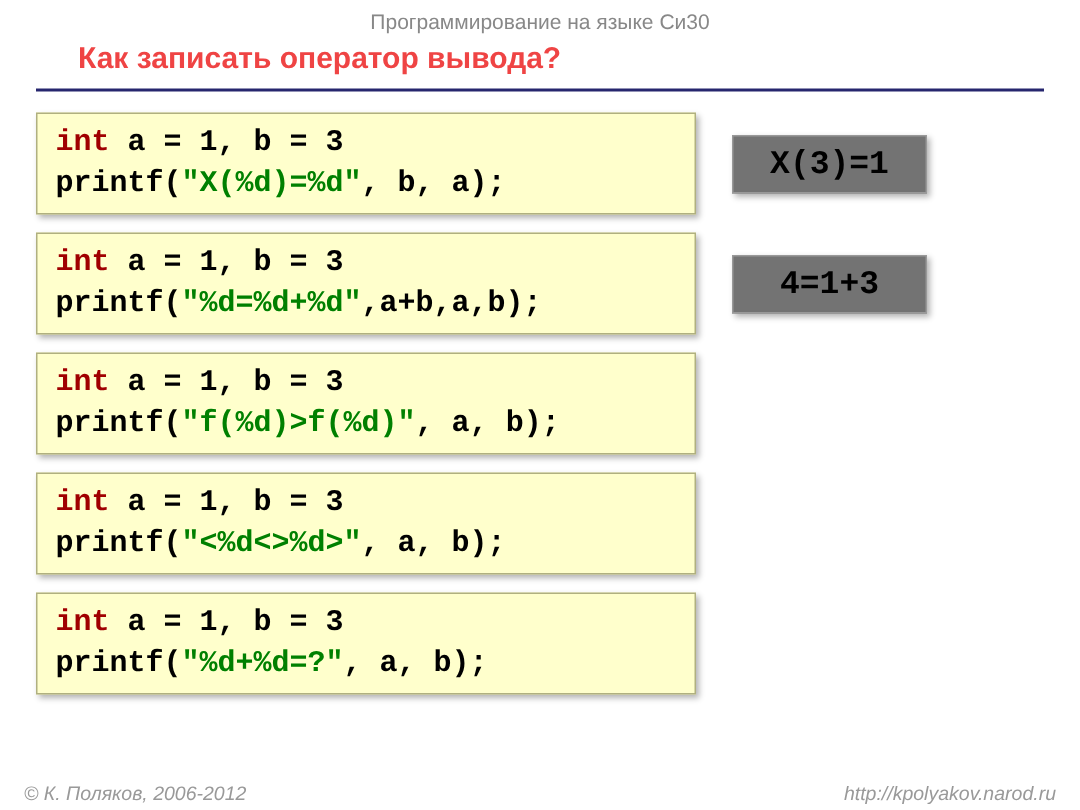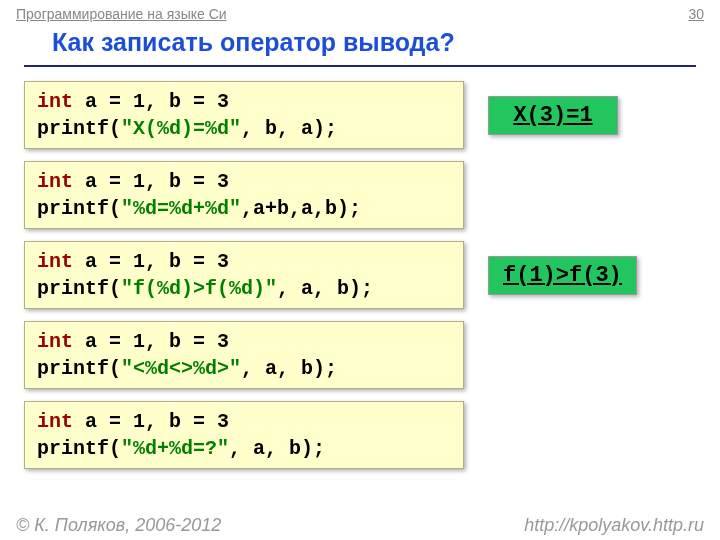--- a/index.html
+++ b/index.html
@@ -6,30 +6,29 @@
   body {
     width: 720px;
     height: 540px;
     background: #fff;
     font-family: Arial, sans-serif;
     position: relative;
     overflow: hidden;
   }
   .header-bar {
     display: flex;
-    justify-content: space-between;
+    justify-content: center;
     padding: 6px 16px 2px 16px;
     font-size: 14px;
     color: #888;
-    text-decoration: underline;
   }
   .slide-title {
-    font-size: 25px;
+    font-size: 20px;
     font-weight: bold;
-    color: #1d4ed8;
+    color: #ef4444;
     padding: 4px 28px 8px 28px;
     border-bottom: 2px solid #26266e;
     margin: 0 24px 14px 24px;
   }
   .rows {
     display: flex;
     flex-direction: column;
     gap: 12px;
     padding: 0 24px;
   }
@@ -46,39 +45,38 @@
     font-family: "Courier New", monospace;
     font-size: 20px;
     font-weight: bold;
     line-height: 1.35;
     width: 440px;
     white-space: pre;
   }
   .kw { color: #a00000; }
   .fmt { color: #008000; }
   .out-box {
-    background: #22c55e;
+    background: #737373;
     border: 1px solid #999;
     box-shadow: 2px 2px 4px rgba(0,0,0,0.3);
     padding: 6px 14px;
     font-family: "Courier New", monospace;
     font-size: 22px;
     font-weight: bold;
     text-align: center;
     min-width: 130px;
-    text-decoration: underline;
   }
   .footer-bar {
     position: absolute;
     bottom: 4px;
     left: 0; right: 0;
     display: flex;
     justify-content: space-between;
     padding: 0 16px;
-    font-size: 18px;
+    font-size: 13px;
     font-style: italic;
     color: #999;
   }
 </style>
 </head>
 <body>
 
 <div class="header-bar">
   <span>Программирование на языке Си</span>
   <span>30</span>
@@ -90,36 +88,36 @@
 
   <div class="row">
     <div class="code-box"><span class="kw">int</span><span> a = 1, b = 3</span>
 <span>printf(</span><span class="fmt">"</span><span class="fmt">X(%d)=%d</span><span class="fmt">"</span><span>, b, a);</span></div>
     <div class="out-box">X(3)=1</div>
   </div>
 
   <div class="row">
     <div class="code-box"><span class="kw">int</span><span> a = 1, b = 3</span>
 <span>printf(</span><span class="fmt">"</span><span class="fmt">%d=%d+%d</span><span class="fmt">"</span><span>,a+b,a,b);</span></div>
+    <div class="out-box">4=1+3</div>
   </div>
 
   <div class="row">
     <div class="code-box"><span class="kw">int</span><span> a = 1, b = 3</span>
 <span>printf(</span><span class="fmt">"</span><span class="fmt">f(%d)&gt;f(%d)</span><span class="fmt">"</span><span>, a, b);</span></div>
-    <div class="out-box">f(1)&gt;f(3)</div>
   </div>
 
   <div class="row">
     <div class="code-box"><span class="kw">int</span><span> a = 1, b = 3</span>
 <span>printf(</span><span class="fmt">"</span><span class="fmt">&lt;%d&lt;&gt;%d&gt;</span><span class="fmt">"</span><span>, a, b);</span></div>
   </div>
 
   <div class="row">
     <div class="code-box"><span class="kw">int</span><span> a = 1, b = 3</span>
 <span>printf(</span><span class="fmt">"</span><span class="fmt">%d+%d=?</span><span class="fmt">"</span><span>, a, b);</span></div>
   </div>
 
 </div>
 
 <div class="footer-bar">
   <span>© К. Поляков, 2006-2012</span>
-  <span>http://kpolyakov.http.ru</span>
+  <span>http://kpolyakov.narod.ru</span>
 </div>
 
 </body></html>

